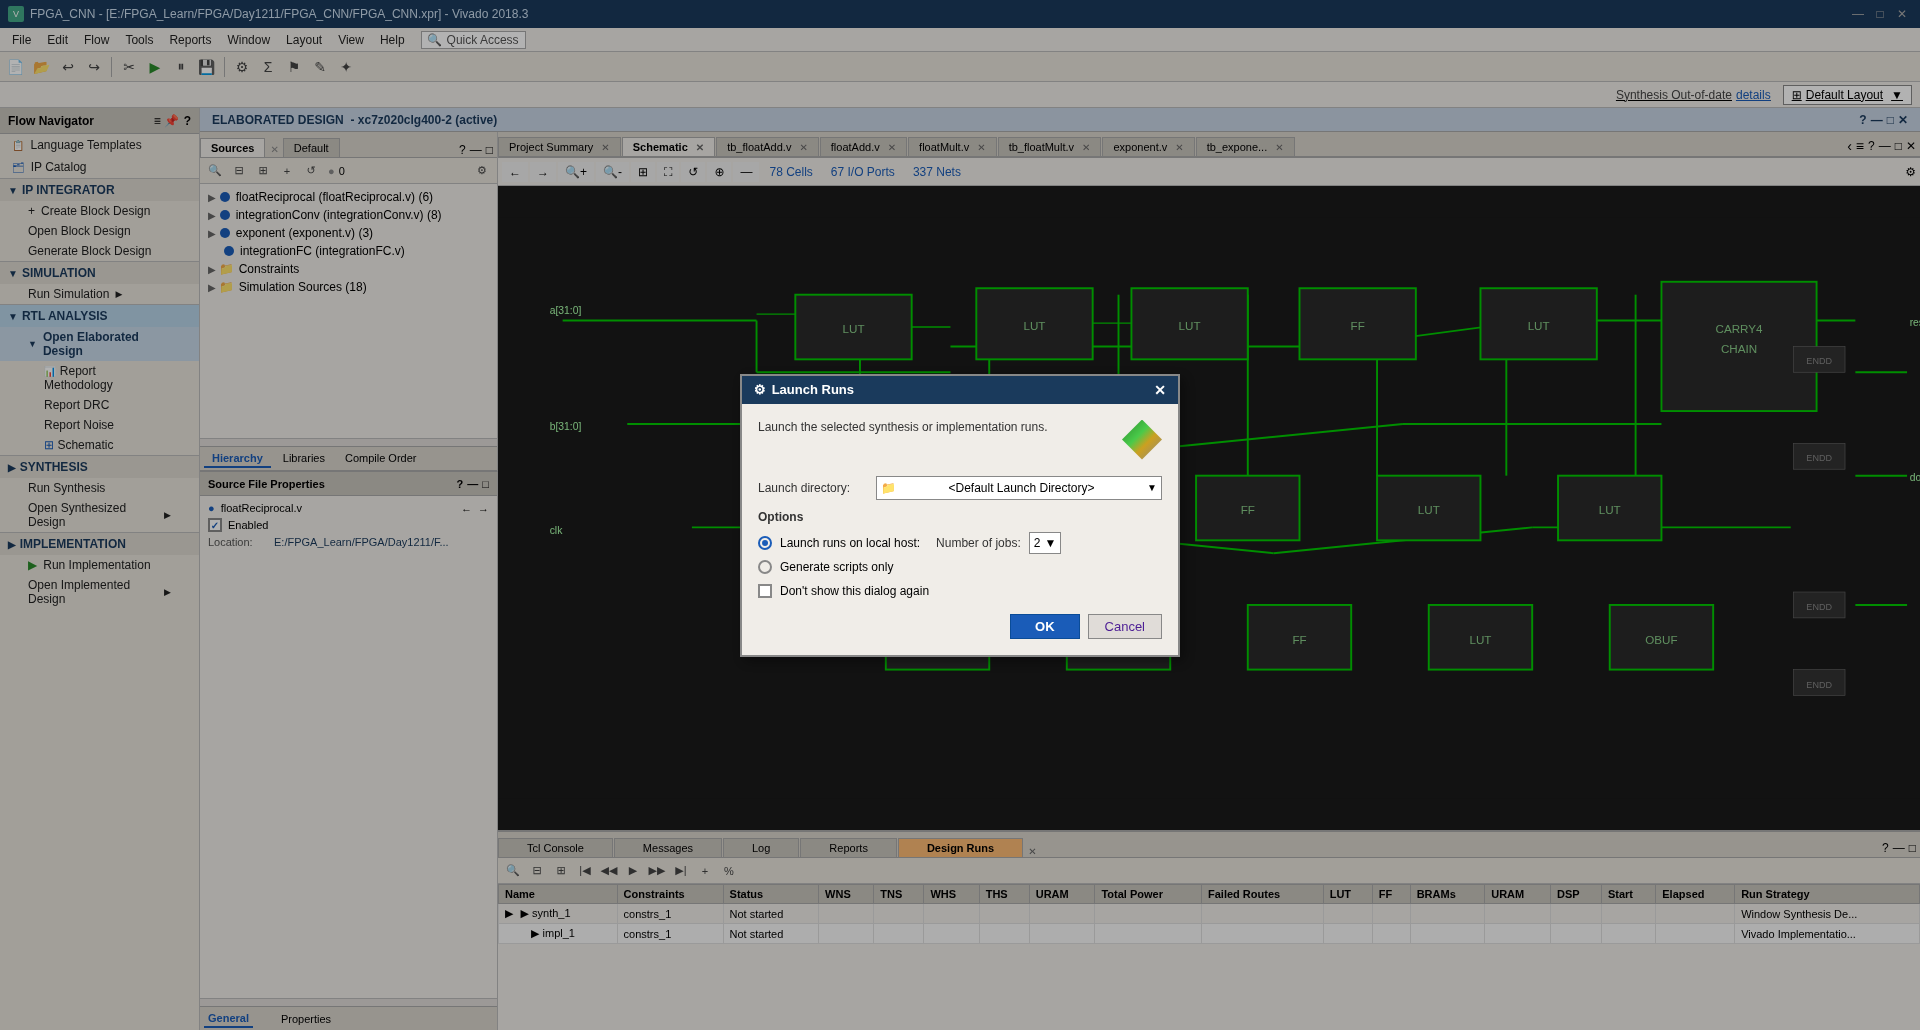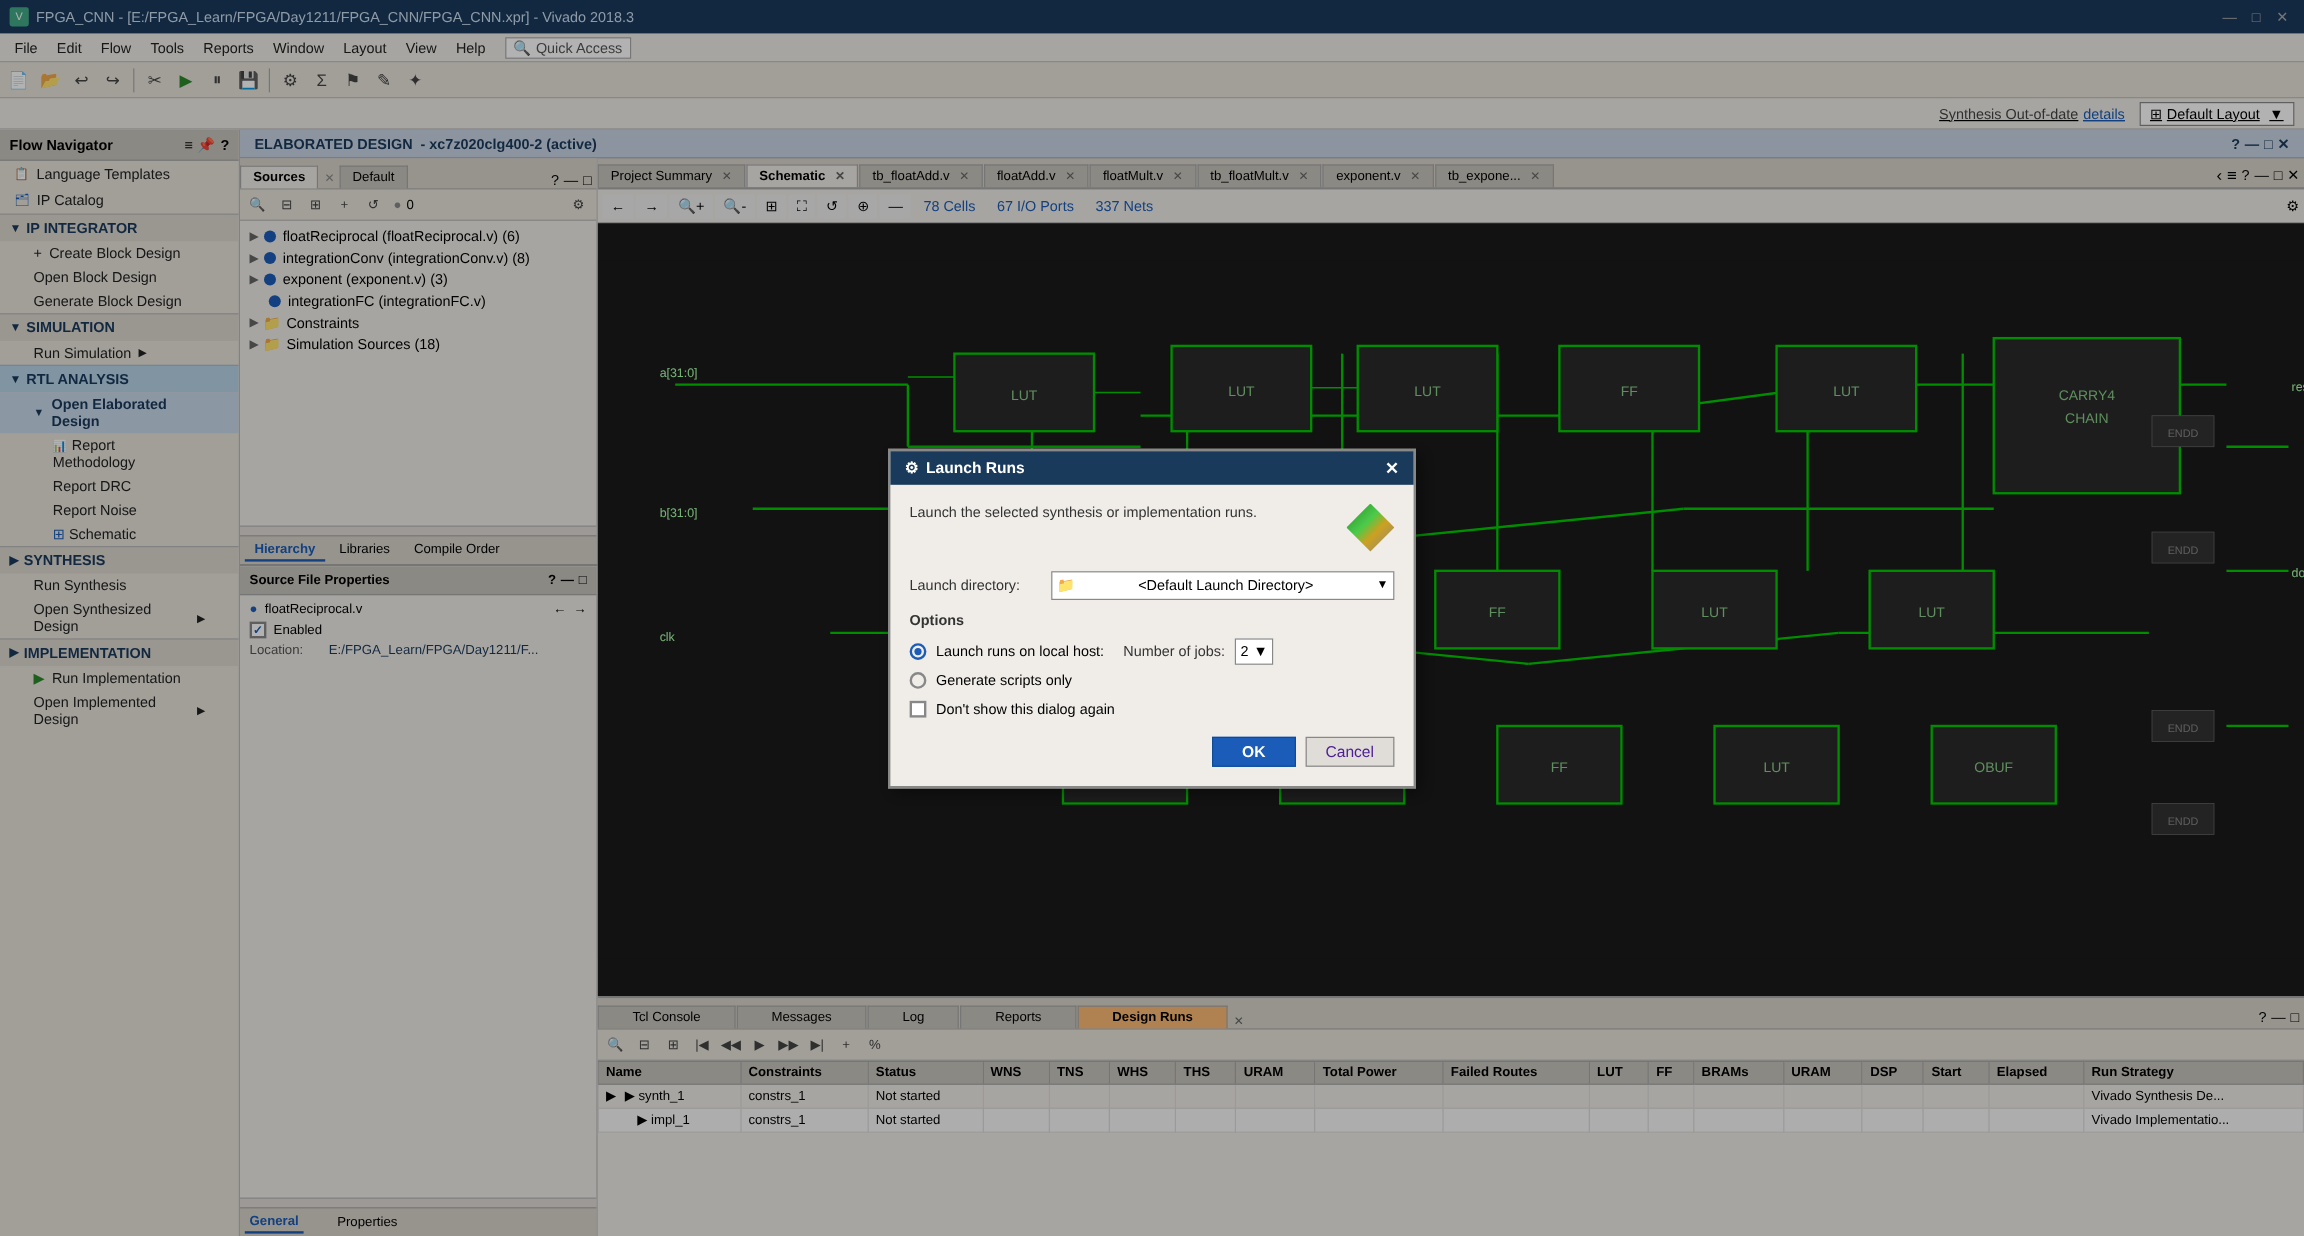--- a/index.html
+++ b/index.html
@@ -887,21 +887,21 @@
                   <td></td>
                   <td></td>
                   <td></td>
                   <td></td>
                   <td></td>
                   <td></td>
                   <td></td>
                   <td></td>
                   <td></td>
                   <td></td>
-                  <td>Vivado Synthesis De...</td>
+                  <td>Window Synthesis De...</td>
                 </tr>
                 <tr>
                   <td style="padding-left:32px;">
                     <span>▶</span>
                     impl_1
                   </td>
                   <td>constrs_1</td>
                   <td>Not started</td>
                   <td></td>
                   <td></td>

